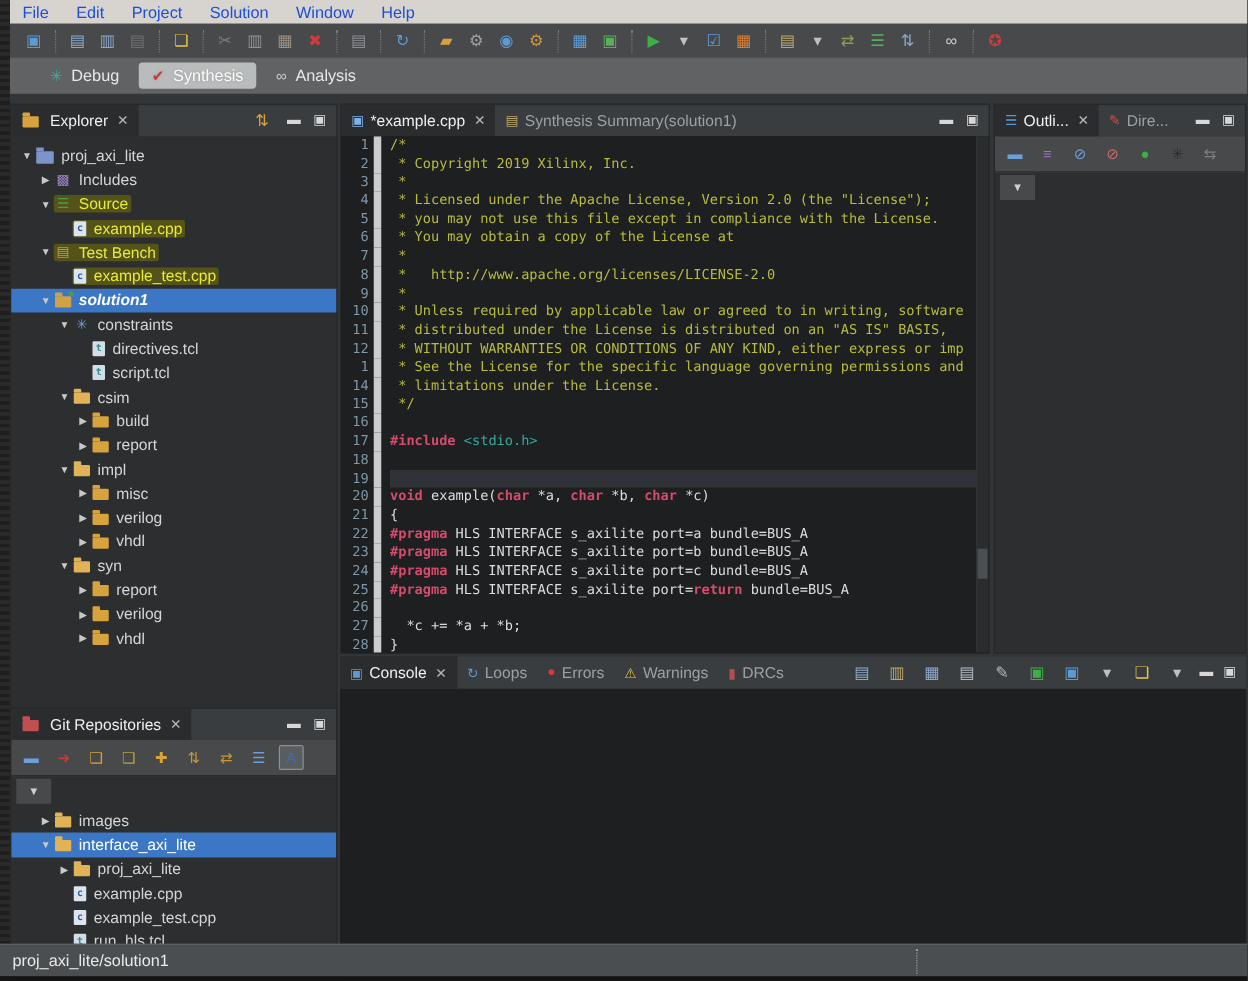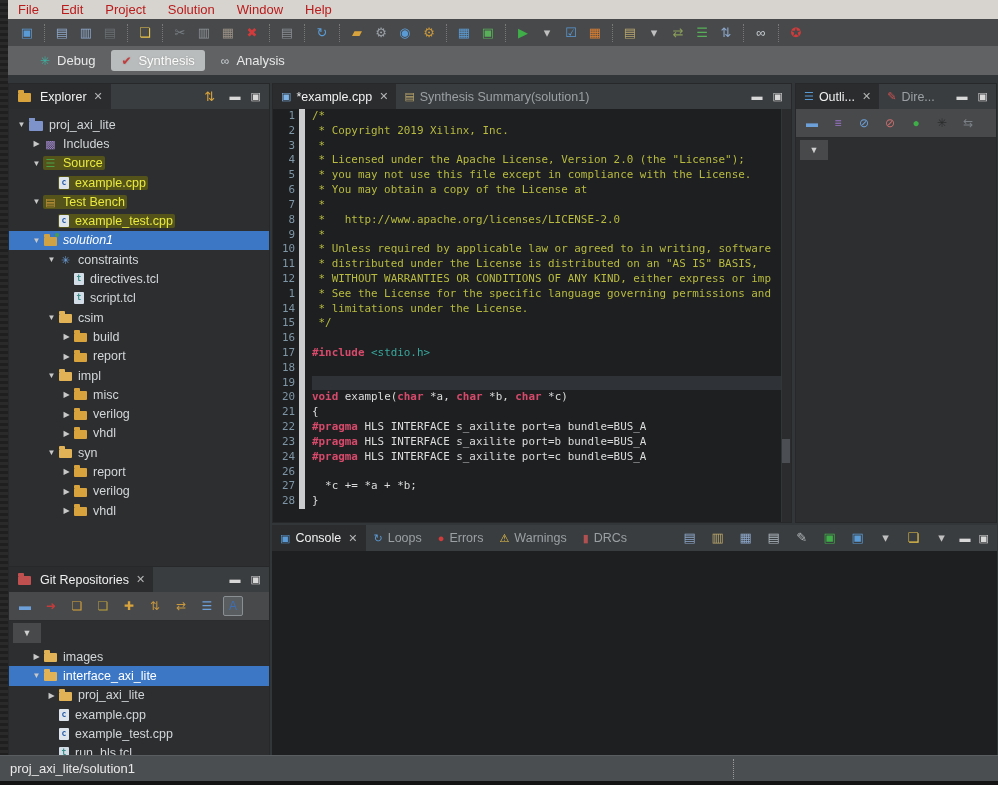--- a/index.html
+++ b/index.html
@@ -6,21 +6,21 @@
   html,body { width:998px; height:785px; overflow:hidden; background:#333639;
               font-family:"Liberation Sans", sans-serif; }
   .abs { position:absolute; }
   #window { position:relative; width:998px; height:785px; background:#333639; }
 
   
   #left-strip { left:0; top:0; width:8px; height:785px;
     background:repeating-linear-gradient(180deg,#2a2a2a 0 3px,#1f1f1f 3px 6px); }
   #menu-bar { left:8px; top:0; right:0; height:19px; background:#d7d3ce;
     display:flex; align-items:center; gap:22px; padding-left:10px; }
-  .menu-item { font-size:13px; color:#b91c1c; cursor:default; }
+  .menu-item { font-size:13px; color:#1d4ed8; cursor:default; }
   #toolbar { left:8px; top:19px; right:0; height:27px; background:#47494b;
     display:flex; align-items:center; padding-left:4px; }
   .tb-group { display:flex; align-items:center; gap:4px; padding:0 5px; }
   .tb-sep { width:1px; height:18px; border-left:1px dotted #787878; margin:0 2px; }
   .tb-ic { width:20px; height:20px; display:flex; align-items:center; justify-content:center;
     font-size:13px; line-height:20px; cursor:default; }
   #perspective-bar { left:8px; top:46px; right:0; height:29px; background:#606264;
     display:flex; align-items:center; gap:6px; padding-left:22px; }
   .persp { display:flex; align-items:center; gap:7px; padding:3px 10px; border-radius:3px;
     font-size:13px; color:#e8e8e8; }
@@ -47,21 +47,21 @@
     display:flex; align-items:center; justify-content:center; }
 
   
   .tree { font-size:12.5px; color:#d3d6d8; }
   .trow { height:19.3px; display:flex; align-items:center; white-space:nowrap; cursor:default; }
   .trow .arrow { width:13px; flex:none; color:#c8c8c8; font-size:9px; text-align:center; }
   .trow.sel { background:#3b77c4; color:#ffffff; }
   .tlabel { padding:0 2px; }
   .hlwrap { display:flex; align-items:center; background:#54541a; border-radius:2px; }
   .hlwrap .tlabel { color:#e9e93e; }
-  .ital .tlabel { font-style:italic; font-weight:normal;text-align:center; }
+  .ital .tlabel { font-style:italic; font-weight:bold;text-align:center; }
   .ti { display:inline-block; position:relative; flex:none; margin:0 4px 0 1px; }
   .ti-folder, .ti-folder-open, .ti-solution { width:13px; height:9px; background:#d8a33c;
     border-radius:1px; margin-top:2px; }
   .ti-folder::before, .ti-folder-open::before, .ti-solution::before { content:""; position:absolute;
     top:-3px; left:0; width:6px; height:3px; background:inherit; border-radius:1px 1px 0 0; }
   .ti-folder-open { background:#e2b257; }
   .ti-solution { background:#cfa345; }
   .ti-solution::after { content:""; position:absolute; right:-2px; top:-4px; width:4px; height:4px;
     background:#4a9e4a; border-radius:50%; }
   .ti-proj { width:14px; height:10px; background:#7d93c9; border-radius:1px; margin-top:2px; }
@@ -373,20 +373,21 @@
         <div class="cl"><span class="ln">15</span><span class="qd"></span><span class="ct"><span class="tok-com"> */</span></span></div>
         <div class="cl"><span class="ln">16</span><span class="qd"></span><span class="ct"></span></div>
         <div class="cl"><span class="ln">17</span><span class="qd"></span><span class="ct"><span class="tok-kw">#include</span><span class="tok-pln"> </span><span class="tok-str">&lt;stdio.h&gt;</span></span></div>
         <div class="cl"><span class="ln">18</span><span class="qd"></span><span class="ct"></span></div>
         <div class="cl cur"><span class="ln">19</span><span class="qd"></span><span class="ct"></span></div>
         <div class="cl"><span class="ln">20</span><span class="qd"></span><span class="ct"><span class="tok-kw">void</span><span class="tok-pln"> example(</span><span class="tok-kw">char</span><span class="tok-pln"> *a, </span><span class="tok-kw">char</span><span class="tok-pln"> *b, </span><span class="tok-kw">char</span><span class="tok-pln"> *c)</span></span></div>
         <div class="cl"><span class="ln">21</span><span class="qd"></span><span class="ct"><span class="tok-pln">{</span></span></div>
         <div class="cl"><span class="ln">22</span><span class="qd"></span><span class="ct"><span class="tok-kw">#pragma</span><span class="tok-pln"> HLS INTERFACE s_axilite port=a bundle=BUS_A</span></span></div>
         <div class="cl"><span class="ln">23</span><span class="qd"></span><span class="ct"><span class="tok-kw">#pragma</span><span class="tok-pln"> HLS INTERFACE s_axilite port=b bundle=BUS_A</span></span></div>
         <div class="cl"><span class="ln">24</span><span class="qd"></span><span class="ct"><span class="tok-kw">#pragma</span><span class="tok-pln"> HLS INTERFACE s_axilite port=c bundle=BUS_A</span></span></div>
+        <div class="cl"><span class="ln">25</span><span class="qd"></span><span class="ct"><span class="tok-kw">#pragma</span><span class="tok-pln"> HLS INTERFACE s_axilite port=</span><span class="tok-kw">return</span><span class="tok-pln"> bundle=BUS_A</span></span></div>
         <div class="cl"><span class="ln">26</span><span class="qd"></span><span class="ct"></span></div>
         <div class="cl"><span class="ln">27</span><span class="qd"></span><span class="ct"><span class="tok-pln">  *c += *a + *b;</span></span></div>
         <div class="cl"><span class="ln">28</span><span class="qd"></span><span class="ct"><span class="tok-pln">}</span></span></div>
       </div>
     <div id="overview-ruler">
       <div id="overview-thumb"></div>
     </div>
   </div>
 
   <div id="outline-panel" class="panel">

